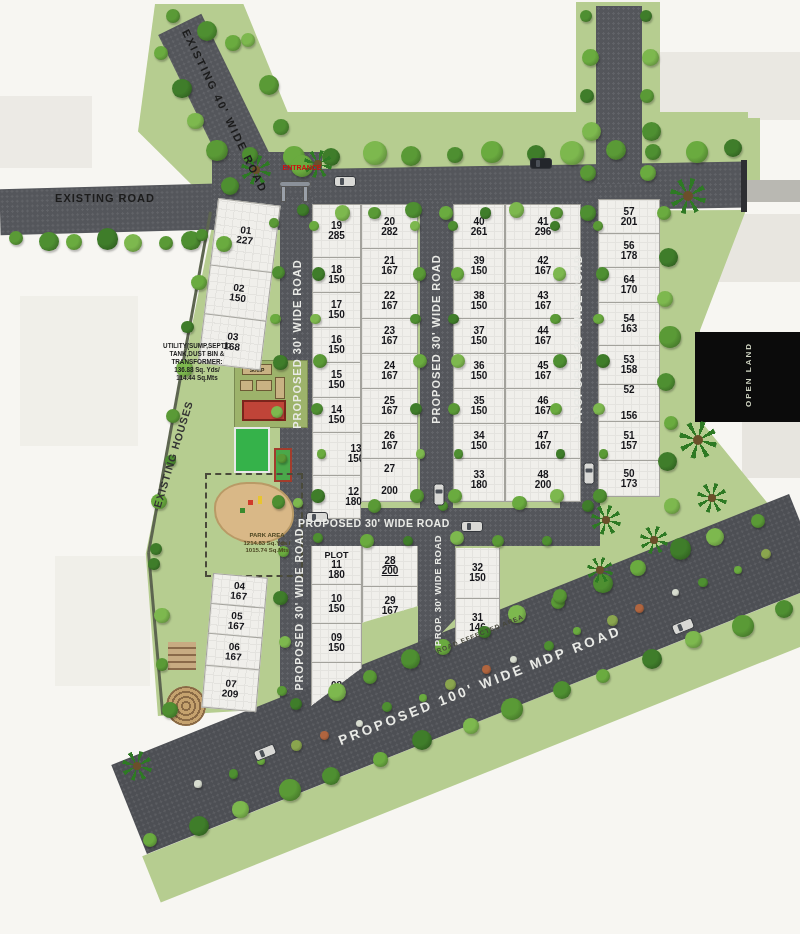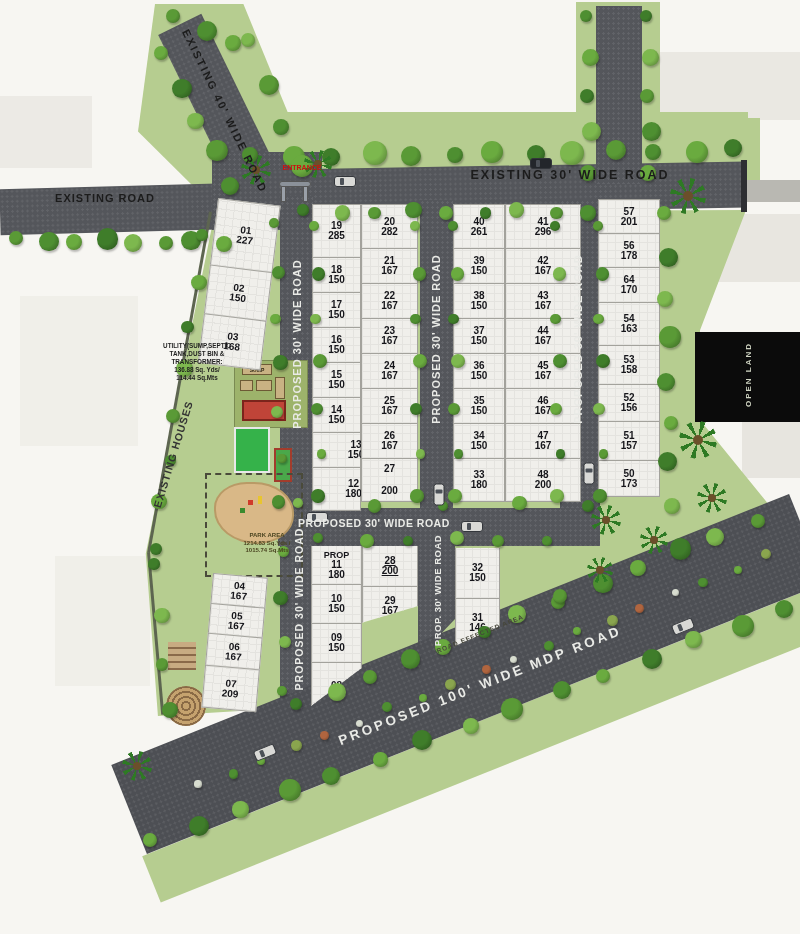--- a/index.html
+++ b/index.html
@@ -80,21 +80,20 @@
   <div class="amen" style="left:240px;top:508px;width:5px;height:5px;background:#3a8a2e"></div>
   <div class="amen" style="left:168px;top:642px;width:28px;height:28px;background:repeating-linear-gradient(0deg,#8a6a4a 0 2px,#c8ab82 2px 7px),repeating-linear-gradient(90deg,rgba(138,106,74,.6) 0 2px,rgba(0,0,0,0) 2px 7px)"></div>
   <div class="amen" style="left:166px;top:686px;width:40px;height:40px;border-radius:50%;background:repeating-radial-gradient(circle,#c5a26e 0 3px,#8a6a45 3px 5px)"></div>
 
   <div class="amen" style="left:281px;top:186px;width:5px;height:16px;background:#9aa0a8;border:1px solid #555;z-index:5"></div>
   <div class="amen" style="left:303px;top:186px;width:5px;height:16px;background:#9aa0a8;border:1px solid #555;z-index:5"></div>
   <div class="amen" style="left:279px;top:181px;width:32px;height:6px;background:#8b9199;border:1px solid #555;border-radius:3px;z-index:5"></div>
 
   <div class="lbl" style="left:25px;top:192px;width:160px;font-size:11px;letter-spacing:1px">EXISTING ROAD</div>
   <div class="lbl" style="left:133px;top:105px;width:184px;font-size:11px;letter-spacing:2px;transform:rotate(64deg)">EXISTING 40' WIDE ROAD</div>
-  <div class="lbl" style="left:390px;top:168px;width:360px;font-size:12.5px;letter-spacing:2px">EXISTING 30' WIDE ROAD</div>
   <div class="lbl white vert" style="left:192px;top:338px;width:210px;font-size:11px;letter-spacing:1px">PROPOSED 30' WIDE ROAD</div>
   <div class="lbl white vert" style="left:331px;top:333px;width:210px;font-size:11px;letter-spacing:1px">PROPOSED 30' WIDE ROAD</div>
   <div class="lbl white vert" style="left:473px;top:333px;width:210px;font-size:11px;letter-spacing:1px">PROPOSED 30' WIDE ROAD</div>
   <div class="lbl white vert" style="left:204px;top:603px;width:190px;font-size:10.5px;letter-spacing:1px">PROPOSED 30' WIDE ROAD</div>
   <div class="lbl white" style="left:298px;top:517px;width:146px;font-size:10.5px;letter-spacing:.5px">PROPOSED 30' WIDE ROAD</div>
   <div class="lbl white vert" style="left:362px;top:585px;width:150px;font-size:9.5px;letter-spacing:.5px">PROP. 30' WIDE ROAD</div>
   <div class="lbl white" style="left:318px;top:678px;width:324px;font-size:13.5px;letter-spacing:3px;transform:rotate(-21.5deg)">PROPOSED 100' WIDE MDP ROAD</div>
   <div class="lbl" style="left:418px;top:630px;width:124px;font-size:6.5px;letter-spacing:1px;color:#46463a;transform:rotate(-22deg)">ROAD EFFECTED AREA</div>
   <div class="lbl" style="left:103px;top:448px;width:140px;font-size:10.5px;letter-spacing:1px;color:#333;transform:rotate(-73deg)">EXISTING HOUSES</div>
   <div class="lbl" style="left:272px;top:164px;width:60px;font-size:7px;color:#cc1111">ENTRANCE</div>
@@ -157,21 +156,21 @@
         <div class="parea">150</div>
       </div>
       <div class="pcell" style="height: 36px;">
         <div class="pno">15</div>
         <div class="parea">150</div>
       </div>
       <div class="pcell" style="height: 36px;">
         <div class="pno">14</div>
         <div class="parea">150</div>
       </div>
-      <div class="pcell" style="height: 36px; padding-left: 39px;">
+      <div class="pcell" style="height: 44px; padding-left: 39px;">
         <div class="pno">13</div>
         <div class="parea">150</div>
       </div>
       <div class="pcell" style="height: 44px; padding-left: 34px;">
         <div class="pno">12</div>
         <div class="parea">180</div>
       </div>
     </div>
     <div class="pcol" style="left: 361px; top: 205px; width: 57px;">
       <div class="pcell" style="height: 45px;">
@@ -289,36 +288,36 @@
         <div class="parea">170</div>
       </div>
       <div class="pcell" style="height: 44px;">
         <div class="pno">54</div>
         <div class="parea">163</div>
       </div>
       <div class="pcell" style="height: 40px;">
         <div class="pno">53</div>
         <div class="parea">158</div>
       </div>
-      <div class="pcell" style="height: 38px;">
+      <div class="pcell" style="height: 38px; justify-content: space-between;">
         <div class="pno">52</div>
         <div class="parea">156</div>
       </div>
       <div class="pcell" style="height: 40px;">
         <div class="pno">51</div>
         <div class="parea">157</div>
       </div>
       <div class="pcell" style="height: 37px;">
         <div class="pno">50</div>
         <div class="parea">173</div>
       </div>
     </div>
     <div class="pcol" style="left: 311px; top: 546px; width: 51px; clip-path: polygon(0px 0px, 100% 0px, 100% 70%, 0px 92%);">
       <div class="pcell" style="height: 40px;">
-        <div class="pfx">PROP</div>
+        <div class="pfx">PLOT</div>
         <div class="pno">11</div>
         <div class="parea">180</div>
       </div>
       <div class="pcell" style="height: 40px;">
         <div class="pno">10</div>
         <div class="parea">150</div>
       </div>
       <div class="pcell" style="height: 40px;">
         <div class="pno">09</div>
         <div class="parea">150</div>

